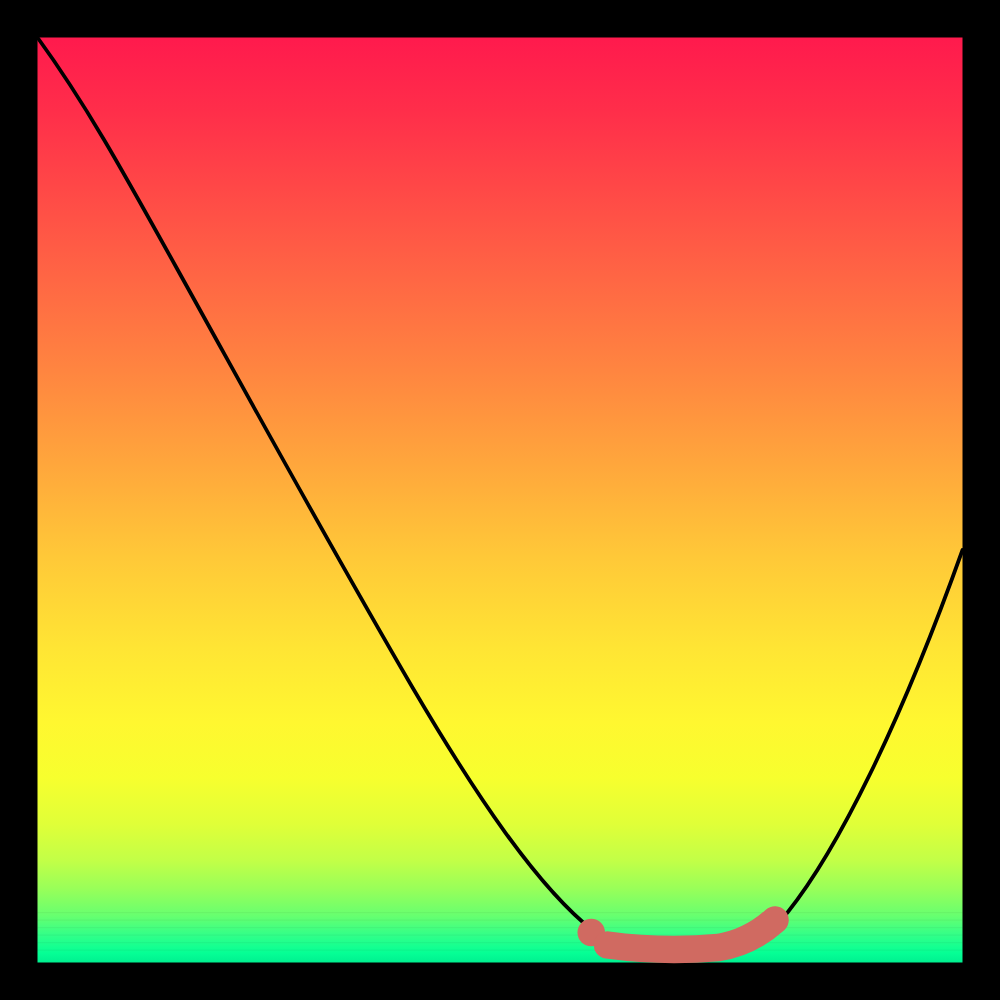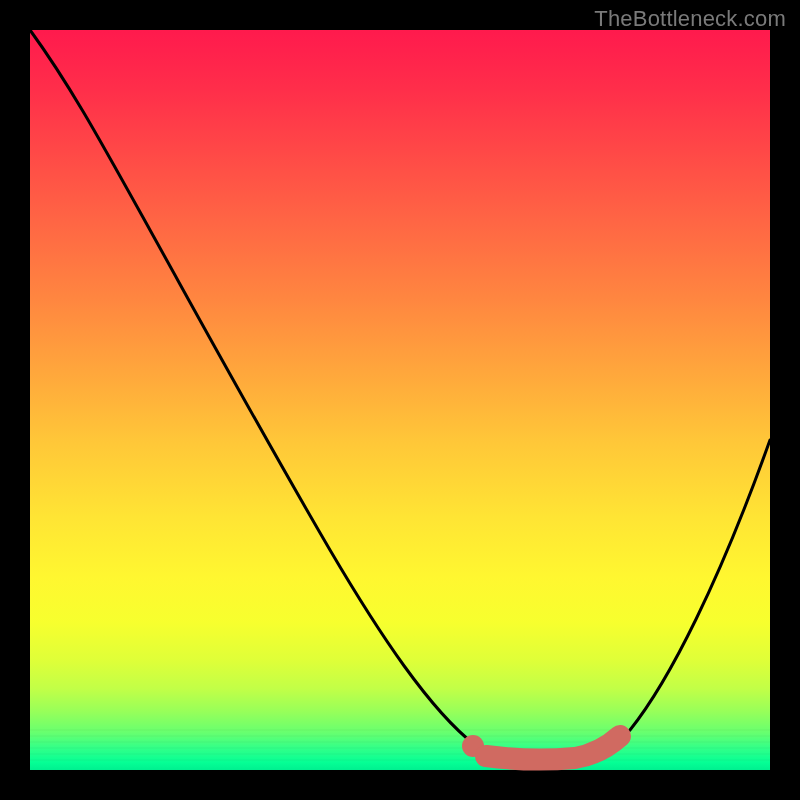--- a/index.html
+++ b/index.html
@@ -78,21 +78,20 @@
   .grade-lines line {
     stroke: rgba(0,0,0,0.04);
     stroke-width: 1;
   }
 </style>
 </head>
 <body>
 
 <div class="frame">
 
-  <div class="watermark">TheBottleneck.com</div>
 
   <div class="plot-area">
     <svg class="curves" viewBox="0 0 740 740" preserveAspectRatio="none">
 
       <g class="grade-lines">
         <line x1="0" y1="700" x2="740" y2="700"></line>
         <line x1="0" y1="706" x2="740" y2="706"></line>
         <line x1="0" y1="712" x2="740" y2="712"></line>
         <line x1="0" y1="718" x2="740" y2="718"></line>
         <line x1="0" y1="724" x2="740" y2="724"></line>

